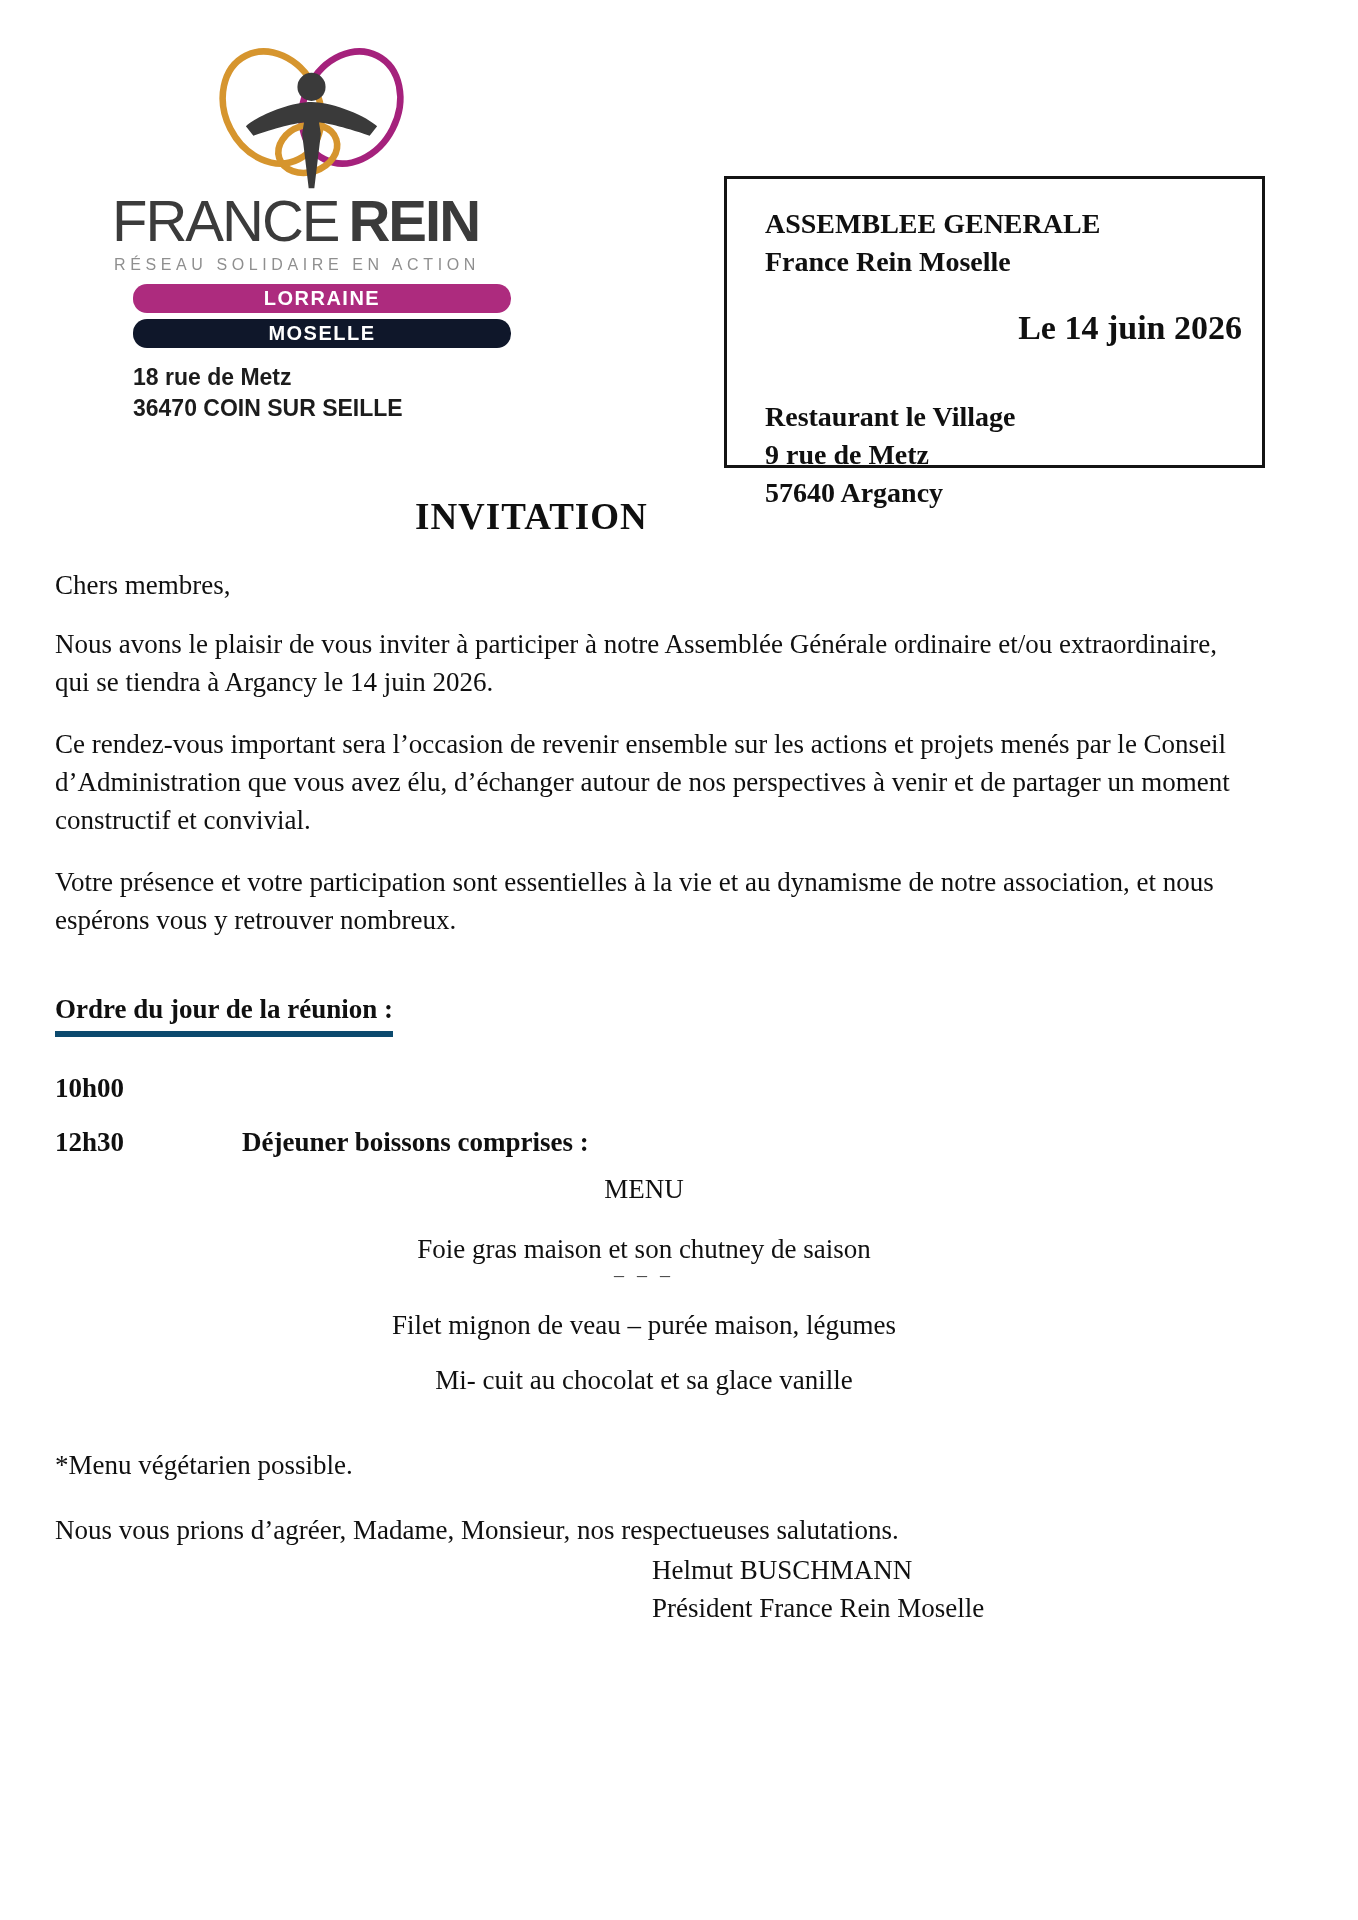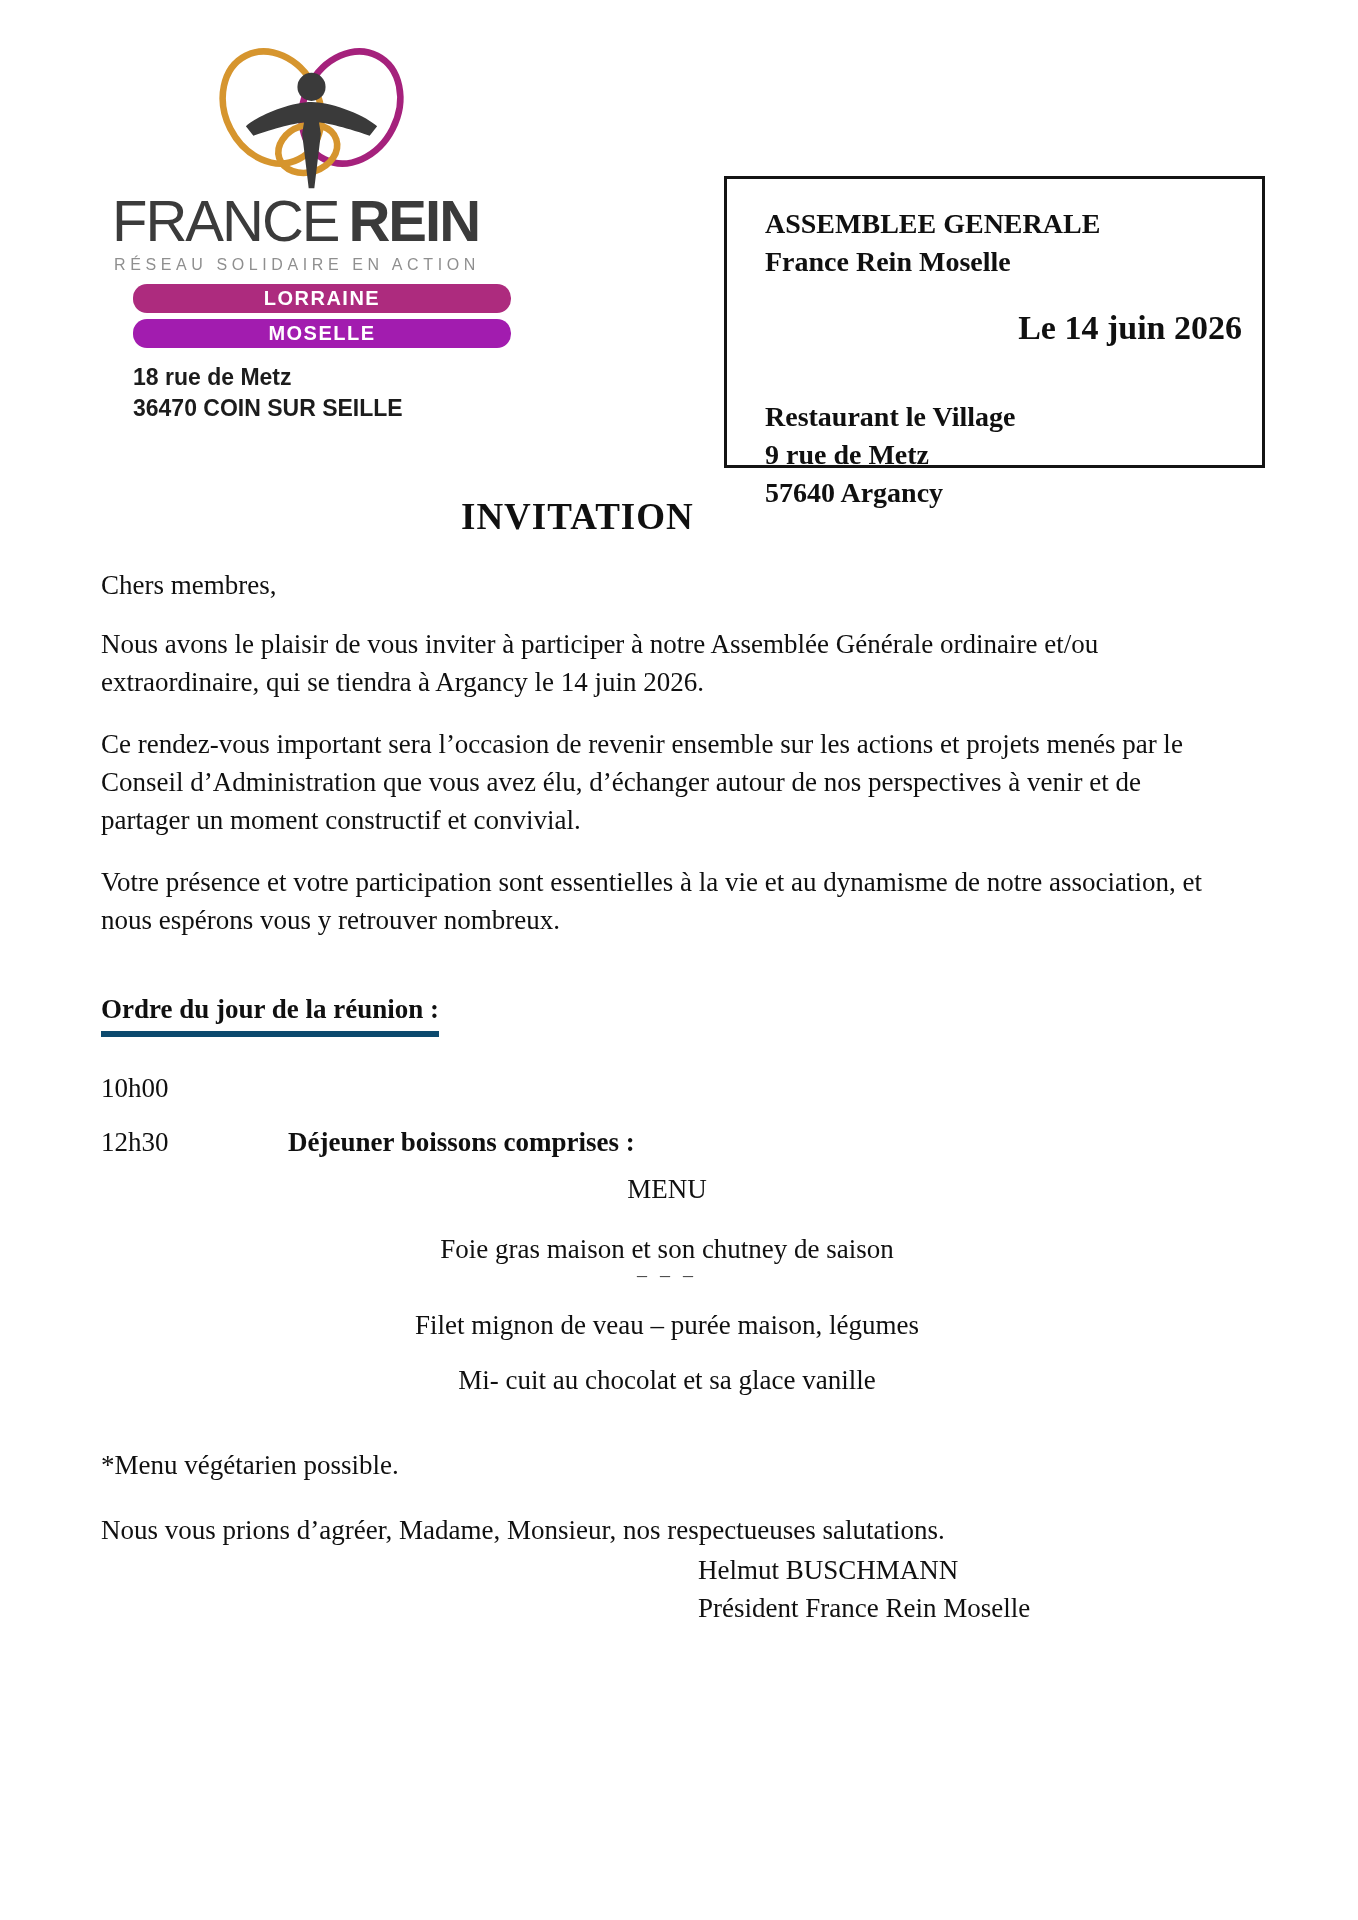--- a/index.html
+++ b/index.html
@@ -24,29 +24,29 @@
     font-weight:700;font-size:23px;line-height:31px;color:#1c1c1c;}
   
   .event-box{position:absolute;left:724px;top:176px;width:535px;height:286px;
     border:3px solid #141414;background:#fff;}
   .event-box::before{content:"";position:absolute;left:-17px;top:-17px;
     width:100%;height:100%;background:#c3c3c3;z-index:-1;}
   .event-box-inner{padding:26px 20px 0 38px;font-weight:700;font-size:28px;line-height:38px;}
   .event-date{margin-top:27px;text-align:right;font-size:34px;line-height:40px;}
   .event-venue{margin-top:50px;}
   
-  .letter{margin:0 125px 0 101px;padding-top:497px;font-size:27px;line-height:38px;}
+  .letter{margin:0 125px 0 55px;padding-top:497px;font-size:27px;line-height:38px;}
   .invitation-title{margin:0 0 0 360px;font-size:37px;line-height:40px;font-weight:700;letter-spacing:1px;}
   .salutation{margin-top:29px;}
   .para{margin:21px 0 0 0;}
   .agenda-title{margin-top:51px;}
   .agenda-title span{display:inline-block;font-weight:700;border-bottom:6px solid #0c4a6e;padding-bottom:3px;}
   .agenda-row{display:flex;margin-top:32px;}
   .agenda-row.second{margin-top:16px;}
-  .agenda-time{width:187px;font-weight:400;flex:0 0 auto;}
+  .agenda-time{width:187px;font-weight:700;flex:0 0 auto;}
   .agenda-items{flex:1;}
   .agenda-items .bold{font-weight:700;}
   .menu-block{text-align:center;}
   .menu-title{margin-top:9px;}
   .menu-course{margin-top:22px;}
   .menu-sep{font-size:20px;line-height:22px;letter-spacing:4px;color:#444;margin-top:-4px;}
   .menu-course.c2{margin-top:20px;}
   .menu-course.c3{margin-top:17px;}
   .veg-note{margin-top:47px;}
   .closing{margin-top:27px;}
@@ -66,21 +66,21 @@
         <ellipse cx="116" cy="116" rx="32" ry="25" stroke="#d6952e" transform="rotate(-18 116 116)"></ellipse>
       </g>
       <circle cx="120" cy="50" r="15" fill="#3a3a3a"></circle>
       <path d="M120 66 C96 66 60 82 50 92 L58 102 C88 92 106 88 112 88 L110 100 L117 158 L123 158 L130 100 L128 88 C134 88 152 92 182 102 L190 92 C180 82 144 66 120 66 Z" fill="#3a3a3a"></path>
     </svg>
     <div class="brand-line">
       <span class="brand-first">FRANCE</span><span class="brand-second">REIN</span>
     </div>
     <div class="tagline">RÉSEAU SOLIDAIRE EN ACTION</div>
     <div class="badge" style="background:#ad2b7e">LORRAINE</div>
-    <div class="badge" style="background:#a21caf">MOSELLE</div>
+    <div class="badge" style="background:#0f172a">MOSELLE</div>
     <div class="org-address">
       <div>18 rue de Metz</div>
       <div>36470 COIN SUR SEILLE</div>
     </div>
   </div>
 
   <div class="event-box">
     <div class="event-box-inner">
       <div>ASSEMBLEE GENERALE</div>
       <div>France Rein Moselle</div>

